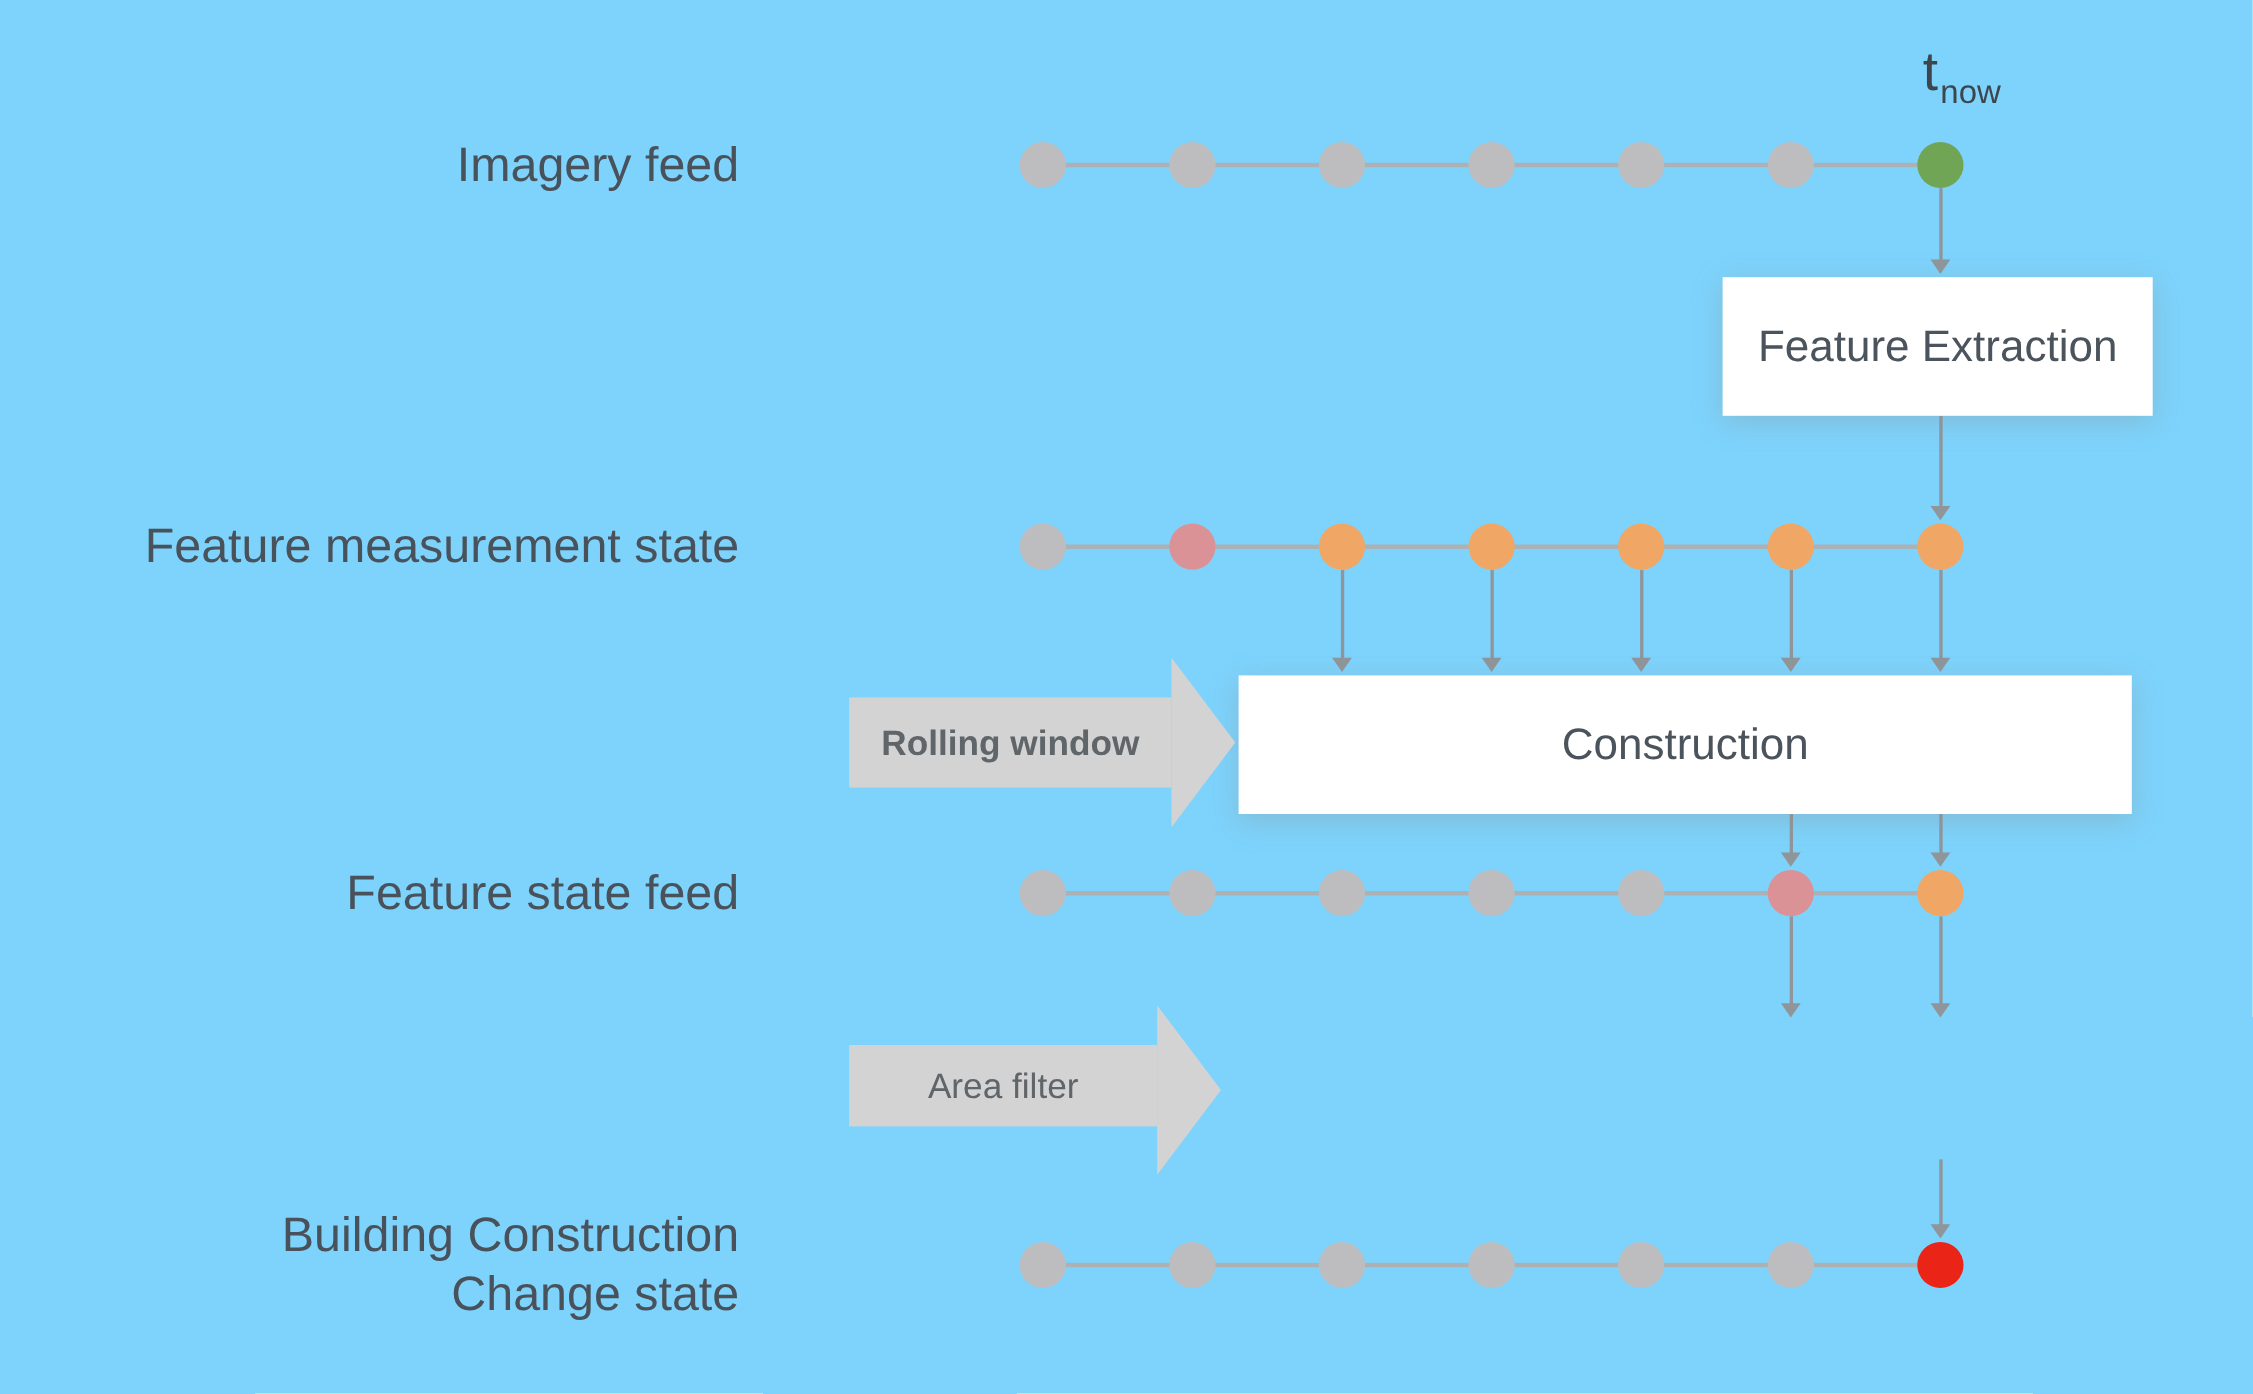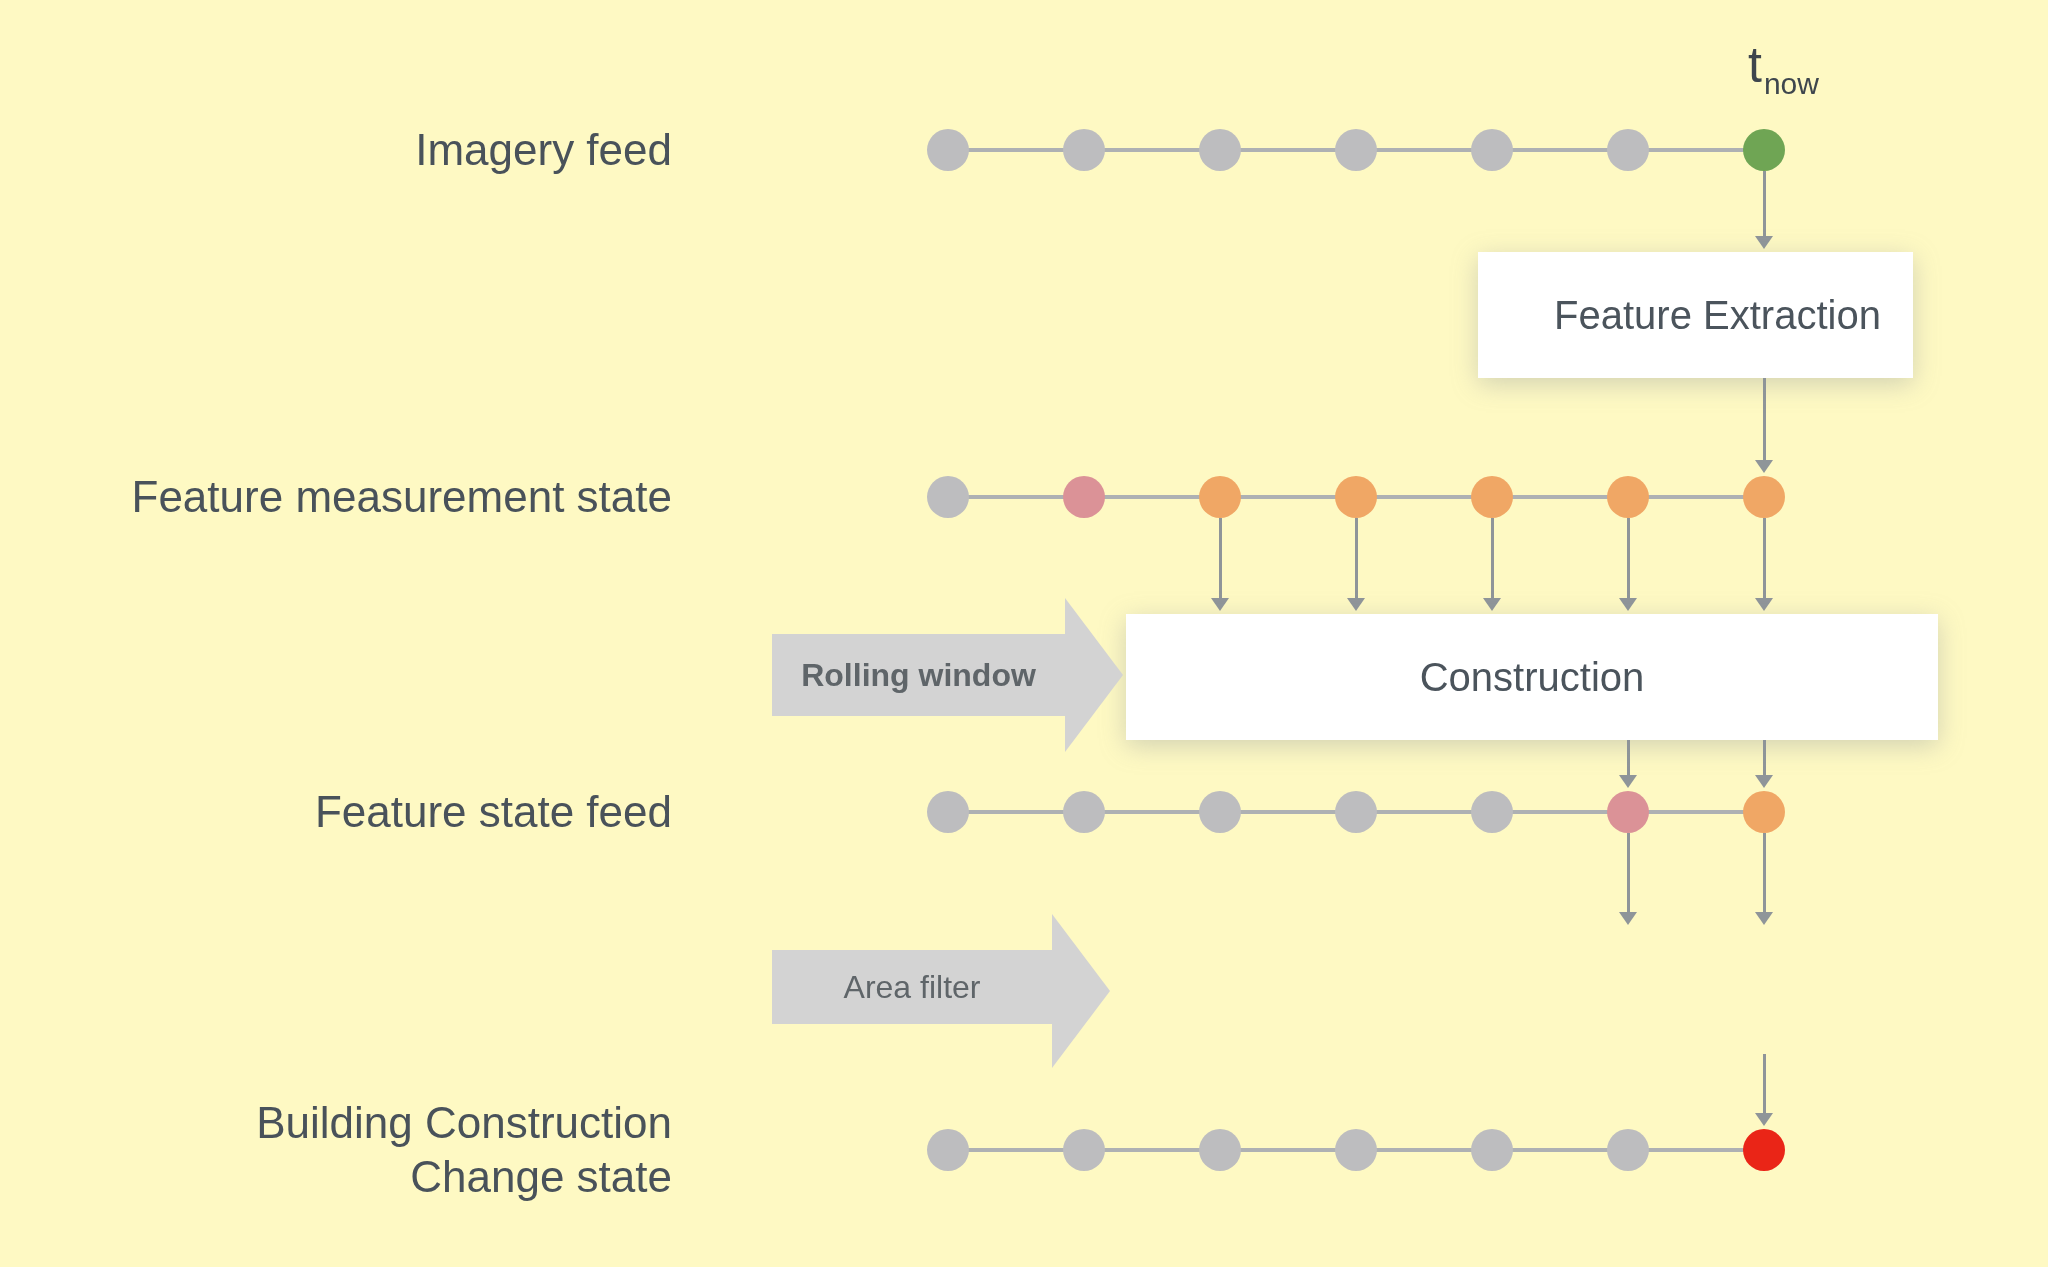--- a/index.html
+++ b/index.html
@@ -1,20 +1,20 @@
 <!DOCTYPE html>
 <html><head>
 <meta charset="utf-8">
 <style>
   html, body { margin: 0; padding: 0; background: #ffffff; }
   #stage {
     position: relative;
     width: 2048px;
     height: 1267px;
-    background: #fef9c3;
+    background: #7dd3fc;
     overflow: hidden;
     font-family: "Liberation Sans", sans-serif;
   }
 
   
   .feed-row { position: absolute; left: 0; width: 100%; height: 0; }
   .timeline {
     position: absolute; left: 948px; width: 816px;
     top: -2px; height: 4px; background: #aeb1b3; z-index: 1;
   }
@@ -146,21 +146,21 @@
         <span class="dot" style="background: rgb(189, 189, 191);"></span>
         <span class="dot" style="background: rgb(189, 189, 191);"></span>
         <span class="dot" style="background: rgb(189, 189, 191);"></span>
         <span class="dot" style="background: rgb(189, 189, 191);"></span>
         <span class="dot" style="background: rgb(189, 189, 191);"></span>
         <span class="dot" style="background: rgb(189, 189, 191);"></span>
         <span class="dot" style="background: rgb(234, 37, 23);"></span>
       </div>
   </div>
 
-  <div class="process-box" style="left:1478px; top:252px; width:391px; height:126px;padding-left:44px;">
+  <div class="process-box" style="left:1566px; top:252px; width:391px; height:126px;">
     <span>Feature Extraction</span>
   </div>
 
   <div class="process-box" style="left:1126px; top:614px; width:812px; height:126px;">
     <span>Construction</span>
   </div>
 
 
   <div class="anno-body" style="left:772px; top:634px; width:293px; height:82px;font-weight:bold;">
     <span>Rolling window</span>

